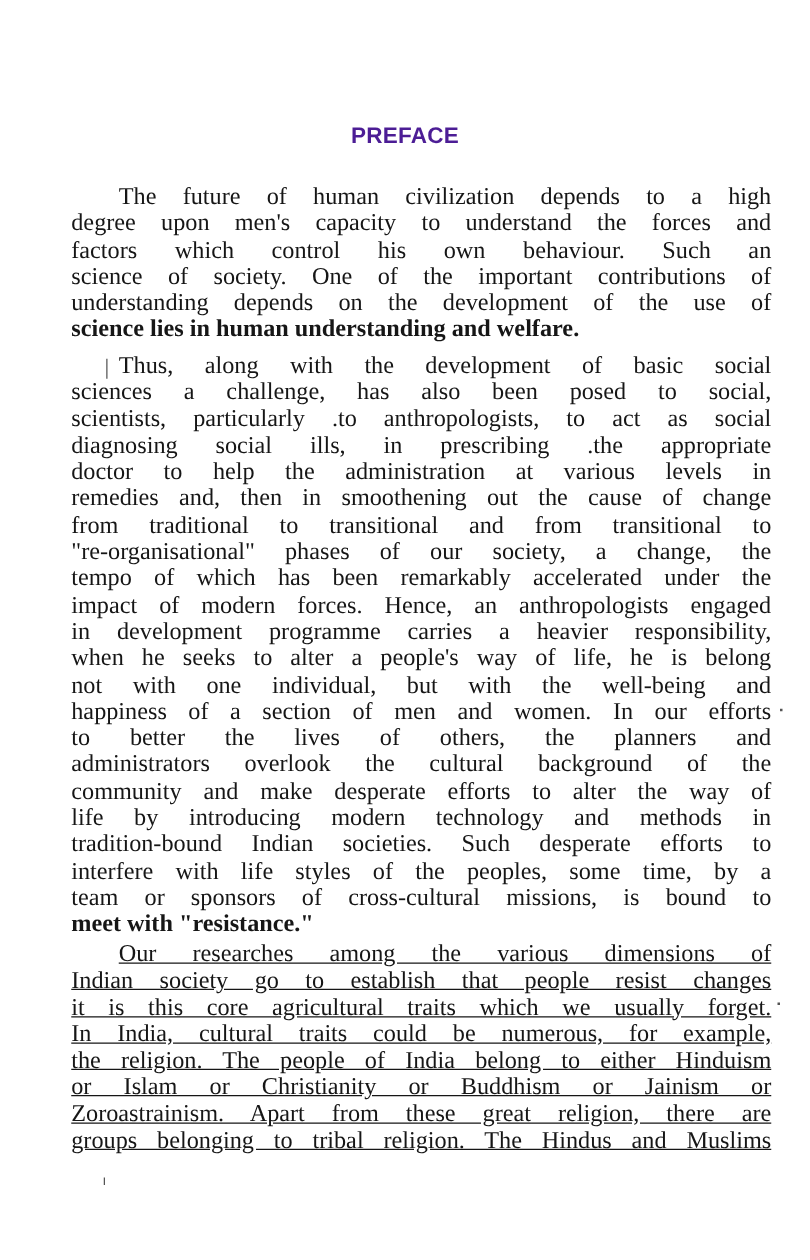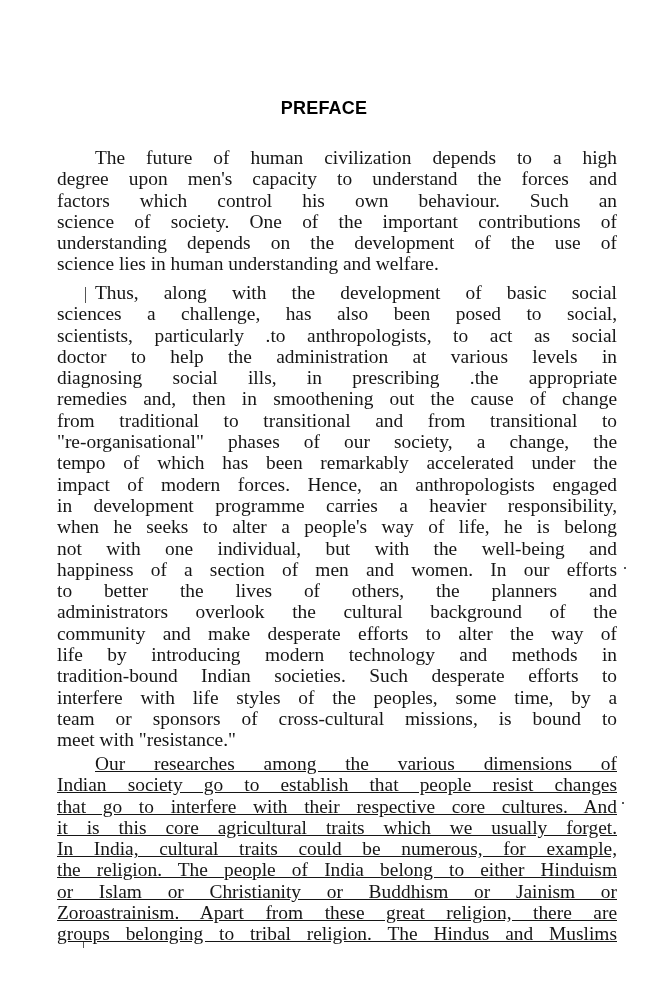--- a/index.html
+++ b/index.html
@@ -24,40 +24,41 @@
     .title {
       position: absolute;
       top: 98px;
       left: 0;
       width: 648px;
       text-align: center;
       font-family: "Liberation Sans", sans-serif;
       font-weight: bold;
       font-size: 18px;
       letter-spacing: 0.2px;
-      color: #000000;
+      color: #4c1d95;
     }
     .para {
       position: absolute;
       left: 57px;
       width: 560px;
       font-family: "Liberation Serif", serif;
       font-size: 19.4px;
       line-height: 21.3px;
       color: #161616;
     }
     .line {
       display: block;
       height: 21.3px;
       white-space: nowrap;
       text-align: justify;
       text-align-last: justify;
     }
     .line.last {
       text-align-last: left;
+      font-weight: bold;
     }
     .line.indent {
       padding-left: 38px;
     }
     .speck {
       position: absolute;
       background: #555;
     }
   </style>
 </head>
@@ -73,22 +74,22 @@
     <span class="line">factors which control his own behaviour. Such an</span>
     <span class="line">science of society. One of the important contributions of</span>
     <span class="line">understanding depends on the development of the use of</span>
     <span class="line last">science lies in human understanding and welfare.</span>
   </div>
 
   <div class="para" style="top:282px;">
     <span class="line indent">Thus, along with the development of basic social</span>
     <span class="line">sciences a challenge, has also been posed to social,</span>
     <span class="line">scientists, particularly .to anthropologists, to act as social</span>
+    <span class="line">diagnosing social ills, in prescribing .the appropriate</span>
     <span class="line">doctor to help the administration at various levels in</span>
-    <span class="line">diagnosing social ills, in prescribing .the appropriate</span>
     <span class="line">remedies and, then in smoothening out the cause of change</span>
     <span class="line">from traditional to transitional and from transitional to</span>
     <span class="line">"re-organisational" phases of our society, a change, the</span>
     <span class="line">tempo of which has been remarkably accelerated under the</span>
     <span class="line">impact of modern forces. Hence, an anthropologists engaged</span>
     <span class="line">in development programme carries a heavier responsibility,</span>
     <span class="line">when he seeks to alter a people's way of life, he is belong</span>
     <span class="line">not with one individual, but with the well-being and</span>
     <span class="line">happiness of a section of men and women. In our efforts</span>
     <span class="line">to better the lives of others, the planners and</span>
@@ -97,21 +98,20 @@
     <span class="line">life by introducing modern technology and methods in</span>
     <span class="line">tradition-bound Indian societies. Such desperate efforts to</span>
     <span class="line">interfere with life styles of the peoples, some time, by a</span>
     <span class="line">team or sponsors of cross-cultural missions, is bound to</span>
     <span class="line last">meet with "resistance."</span>
   </div>
 
   <div class="para" style="top:753px;text-decoration:underline;">
     <span class="line indent">Our researches among the various dimensions of</span>
     <span class="line">Indian society go to establish that people resist changes</span>
-    <span class="line">that go to interfere with their respective core cultures. And</span>
     <span class="line">it is this core agricultural traits which we usually forget.</span>
     <span class="line">In India, cultural traits could be numerous, for example,</span>
     <span class="line">the religion. The people of India belong to either Hinduism</span>
     <span class="line">or Islam or Christianity or Buddhism or Jainism or</span>
     <span class="line">Zoroastrainism. Apart from these great religion, there are</span>
     <span class="line">groups belonging to tribal religion. The Hindus and Muslims</span>
   </div>
 
   <div class="speck" style="left:85px; top:287px; width:1px; height:16px;"></div>
   <div class="speck" style="left:83px; top:942px; width:1px; height:6px;"></div>

